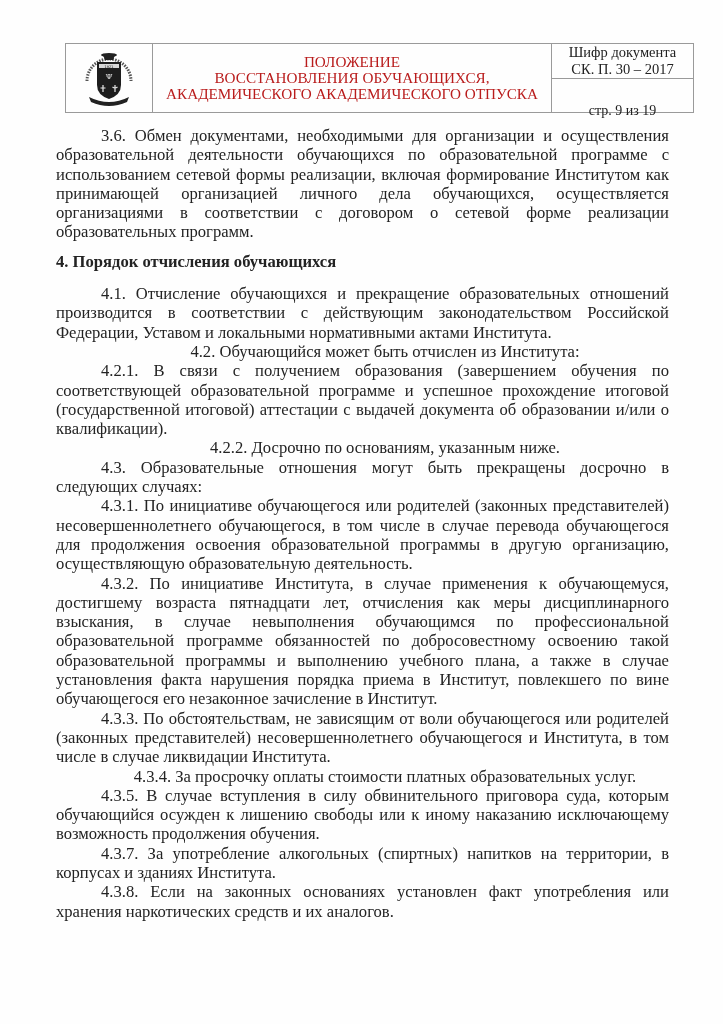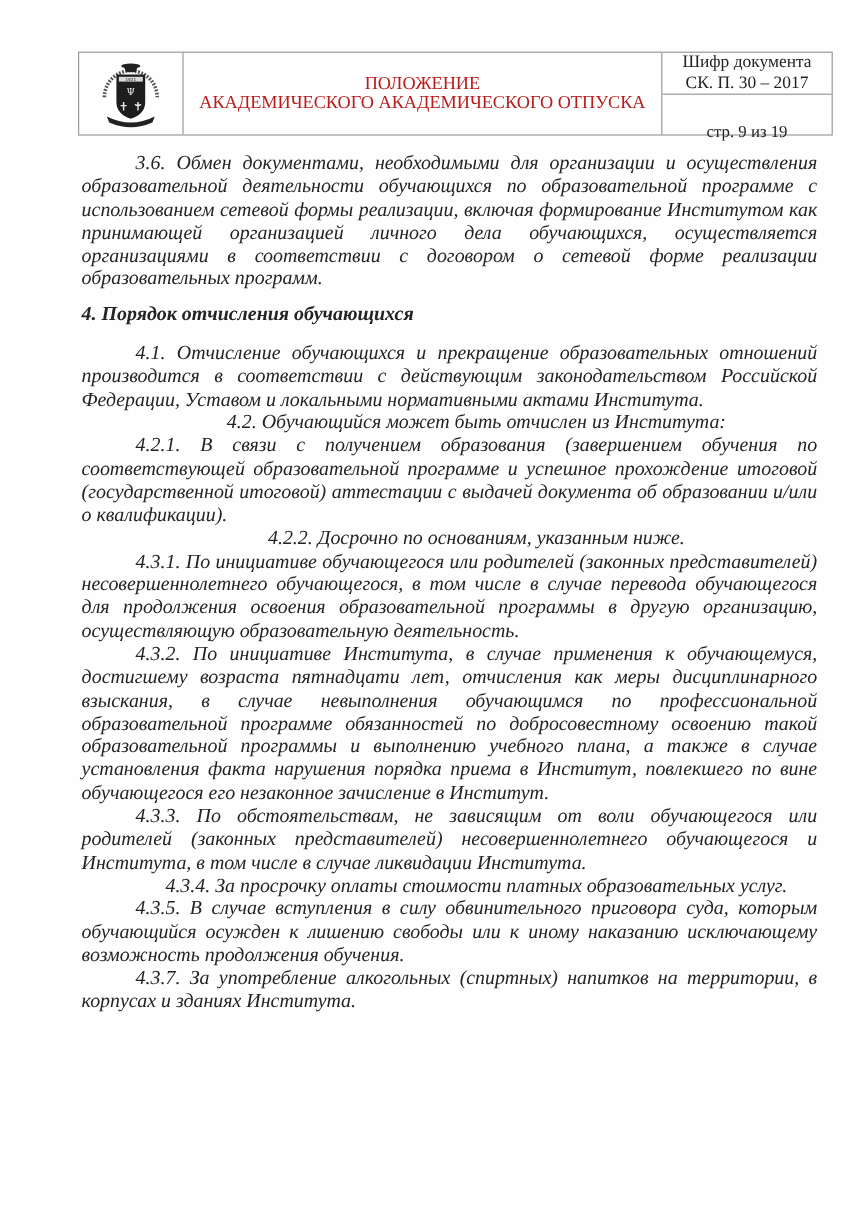--- a/index.html
+++ b/index.html
@@ -71,27 +71,26 @@
   .hdr-code-bottom {
     flex: 1;
     display: flex;
     align-items: center;
     justify-content: center;
     font-size: 14px;
   }
   
   .body {
     position: absolute;
-    left: 68px;
+    left: 56px;
     top: 126px;
     width: 613px;
     font-size: 16.6px;
     line-height: 19.3px;
     color: #232323;
-    font-style: italic;
   }
   .p {
     margin: 0;
     text-align: justify;
     text-indent: 45px;
     hyphens: none;
   }
   .p.left { text-align: center; }
   .heading {
     margin: 10px 0 13px 0;
@@ -121,39 +120,42 @@
         <text x="32" y="20.5" font-size="3.5" fill="#222" text-anchor="middle" font-family="DejaVu Sans, sans-serif">1921</text>
         <text x="32" y="32" font-size="8" fill="#e8e8e8" text-anchor="middle" font-family="DejaVu Serif, serif">Ψ</text>
         <path d="M26 38 v7 M23.5 41 h5" stroke="#e8e8e8" stroke-width="1.2"></path>
         <path d="M38 38 v7 M35.5 40 q2.5 2 5 0" stroke="#e8e8e8" stroke-width="1.2" fill="none"></path>
 
         <path d="M12 50 Q32 60 52 50 L50 55 Q32 63 14 55 Z" fill="#222"></path>
       </svg>
     </div>
     <div class="hdr-title">
       <div>ПОЛОЖЕНИЕ</div>
+      <div>ВОССТАНОВЛЕНИЯ ОБУЧАЮЩИХСЯ,</div>
       <div>АКАДЕМИЧЕСКОГО АКАДЕМИЧЕСКОГО ОТПУСКА</div>
     </div>
     <div class="hdr-code">
       <div class="hdr-code-top">
         <div>Шифр документа</div>
         <div>СК. П. 30 – 2017</div>
       </div>
       <div class="hdr-code-bottom">стр. 9 из 19</div>
     </div>
   </div>
 
   <div class="body">
     <p class="p">3.6. Обмен документами, необходимыми для организации и осуществления образовательной деятельности обучающихся по образовательной программе с использованием сетевой формы реализации, включая формирование Институтом как принимающей организацией личного дела обучающихся, осуществляется организациями в соответствии с договором о сетевой форме реализации образовательных программ.</p>
     <p class="heading">4. Порядок отчисления обучающихся</p>
     <p class="p">4.1. Отчисление обучающихся и прекращение образовательных отношений производится в соответствии с действующим законодательством Российской Федерации, Уставом и локальными нормативными актами Института.</p>
     <p class="p left">4.2. Обучающийся может быть отчислен из Института:</p>
     <p class="p">4.2.1. В связи с получением образования (завершением обучения по соответствующей образовательной программе и успешное прохождение итоговой (государственной итоговой) аттестации с выдачей документа об образовании и/или о квалификации).</p>
     <p class="p left">4.2.2. Досрочно по основаниям, указанным ниже.</p>
+    <p class="p">4.3. Образовательные отношения могут быть прекращены досрочно в следующих случаях:</p>
     <p class="p">4.3.1. По инициативе обучающегося или родителей (законных представителей) несовершеннолетнего обучающегося, в том числе в случае перевода обучающегося для продолжения освоения образовательной программы в другую организацию, осуществляющую образовательную деятельность.</p>
     <p class="p">4.3.2. По инициативе Института, в случае применения к обучающемуся, достигшему возраста пятнадцати лет, отчисления как меры дисциплинарного взыскания, в случае невыполнения обучающимся по профессиональной образовательной программе обязанностей по добросовестному освоению такой образовательной программы и выполнению учебного плана, а также в случае установления факта нарушения порядка приема в Институт, повлекшего по вине обучающегося его незаконное зачисление в Институт.</p>
     <p class="p">4.3.3. По обстоятельствам, не зависящим от воли обучающегося или родителей (законных представителей) несовершеннолетнего обучающегося и Института, в том числе в случае ликвидации Института.</p>
     <p class="p left">4.3.4. За просрочку оплаты стоимости платных образовательных услуг.</p>
     <p class="p">4.3.5. В случае вступления в силу обвинительного приговора суда, которым обучающийся осужден к лишению свободы или к иному наказанию исключающему возможность продолжения обучения.</p>
     <p class="p">4.3.7. За употребление алкогольных (спиртных) напитков на территории, в корпусах и зданиях Института.</p>
+    <p class="p">4.3.8. Если на законных основаниях установлен факт употребления или хранения наркотических средств и их аналогов.</p>
   </div>
 
 </div>
 
 </body></html>

